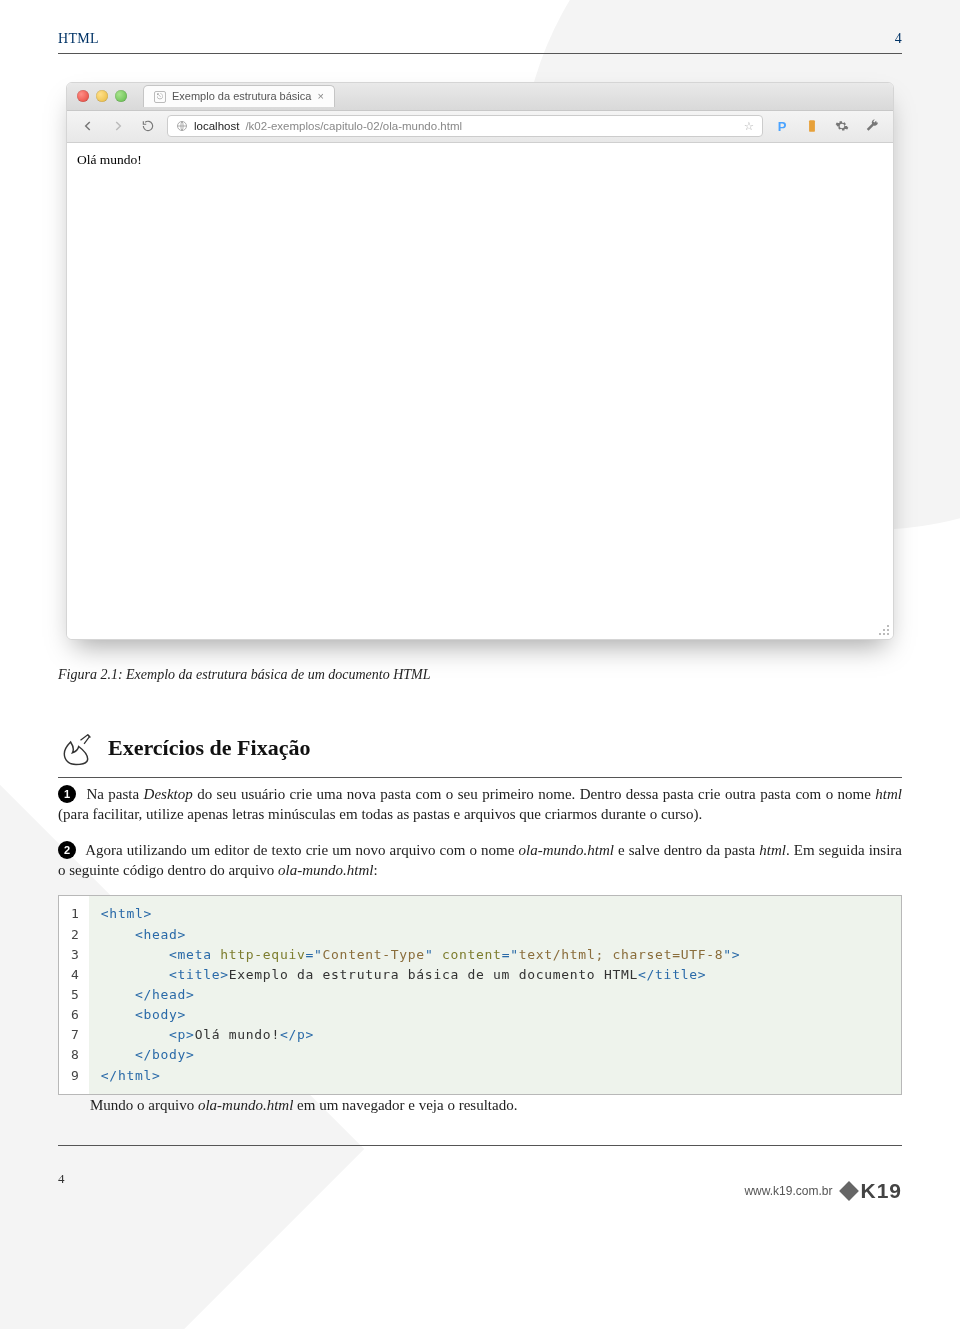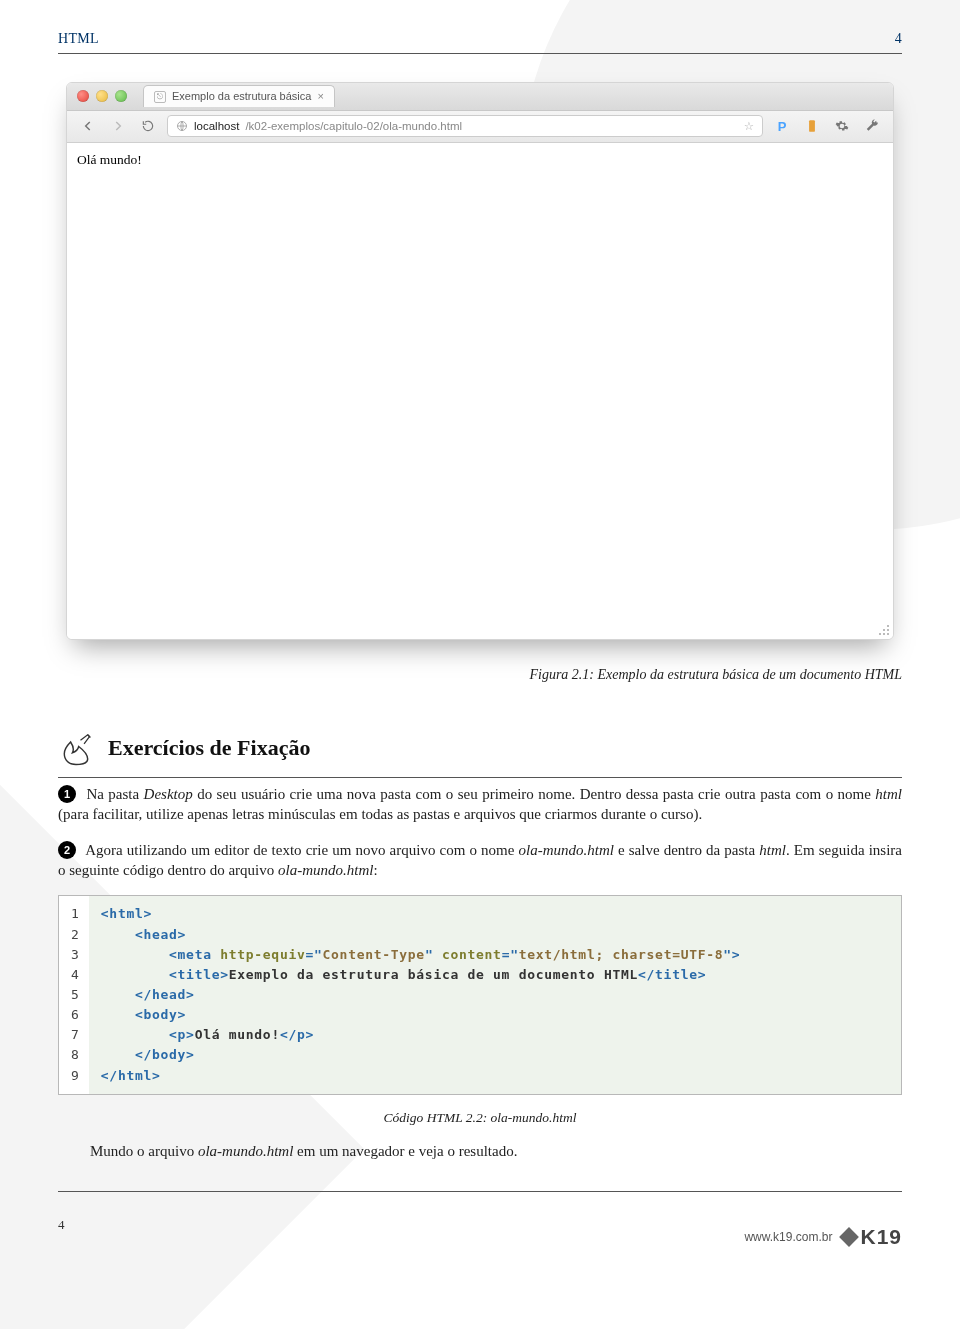--- a/index.html
+++ b/index.html
@@ -135,21 +135,21 @@
     right:4px; bottom:4px;
     width:14px; height:14px;
   }
   .resize-grip span {
     position:absolute;
     background:#bbb;
     width:2px; height:2px;
   }
 
   .figcaption {
-    text-align:right;
+    text-align:left;
     font-style: italic;
     font-size:14px;
     color:#222;
     margin:26px 0 34px 0;
   }
 
   .para {
     margin: 0 0 10px 0;
     text-align: justify;
     text-indent: 32px;
@@ -208,21 +208,20 @@
     background:#fff;
     user-select:none;
   }
   .code-block .code {
     flex:1;
     background:#eef3ec;
     padding:8px 12px;
     white-space:pre;
     overflow:hidden;
     letter-spacing: .7px;
-    font-weight: bold;
   }
   .tok-tag{color:#2a6aa8;}
   .tok-attr{color:#7d7d2e;}
   .tok-str{color:#8a6d3b;}
   .tok-text{color:#333;}
 
   .codecaption {
     text-align:center;
     font-style:italic;
     font-size:13.5px;
@@ -368,21 +367,20 @@
     <span class="tok-tag"><span>&lt;</span><span>head</span><span>&gt;</span></span>
         <span class="tok-tag"><span>&lt;</span><span>meta</span></span><span class="tok-attr"> http-equiv</span><span class="tok-tag">="</span><span class="tok-str">Content-Type</span><span class="tok-tag">" </span><span class="tok-attr">content</span><span class="tok-tag">="</span><span class="tok-str">text/html; charset=UTF-8</span><span class="tok-tag">"&gt;</span>
         <span class="tok-tag"><span>&lt;</span><span>title</span><span>&gt;</span></span><span class="tok-text">Exemplo da estrutura básica de um documento HTML</span><span class="tok-tag"><span>&lt;/</span><span>title</span><span>&gt;</span></span>
     <span class="tok-tag"><span>&lt;/</span><span>head</span><span>&gt;</span></span>
     <span class="tok-tag"><span>&lt;</span><span>body</span><span>&gt;</span></span>
         <span class="tok-tag"><span>&lt;</span><span>p</span><span>&gt;</span></span><span class="tok-text">Olá mundo!</span><span class="tok-tag"><span>&lt;/</span><span>p</span><span>&gt;</span></span>
     <span class="tok-tag"><span>&lt;/</span><span>body</span><span>&gt;</span></span>
 <span class="tok-tag"><span>&lt;/</span><span>html</span><span>&gt;</span></span></div>
   </div>
 
-  <div class="codecaption">Código HTML 2.2: ola-mundo.html</div>
 
   <p class="para" style="text-indent:32px;">
     <span>Mundo o arquivo </span><span class="em">ola-mundo.html</span><span> em um navegador e veja o resultado.</span>
   </p>
 
   <div class="footer-line">
     <span>4</span>
     <span class="right">
       <span>www.k19.com.br</span>
       <span class="k19-logo">

